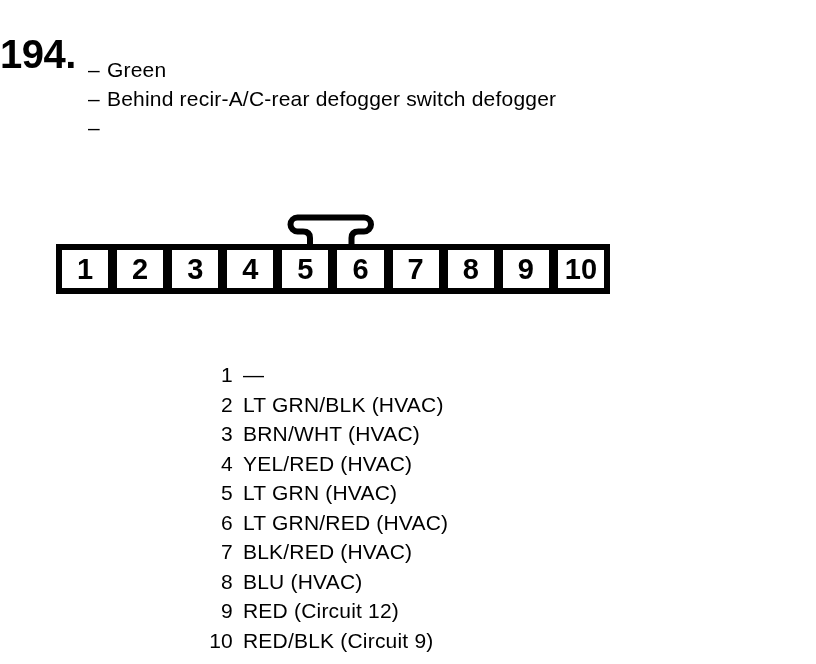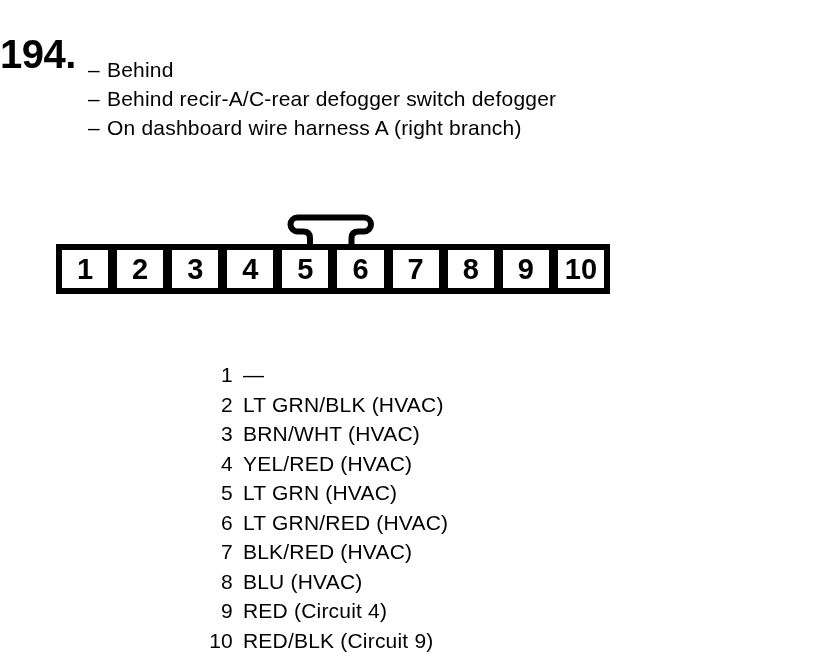--- a/index.html
+++ b/index.html
@@ -84,29 +84,28 @@
 
 <div>
 
   <h1 class="title-row">
     <span class="item-no">194.</span>
   </h1>
 
   <div class="notes">
     <div class="note">
       <span class="dash">–</span>
-      <span>Behind</span>
+      <span>Green</span>
     </div>
     <div class="note">
       <span class="dash">–</span>
       <span>Behind recir-A/C-rear defogger switch defogger</span>
     </div>
     <div class="note">
       <span class="dash">–</span>
-      <span>On dashboard wire harness A (right branch)</span>
     </div>
   </div>
 
   <svg class="tab-svg" width="100" height="40" viewBox="280 210 100 40" xmlns="http://www.w3.org/2000/svg">
     <path d="M 310 250 V 238 Q 310 231.5 303 231.5 L 297.5 231.5 A 7 7 0 0 1 297.5 217.5 L 364 217.5 A 7 7 0 0 1 364 231.5 L 358.5 231.5 Q 351.5 231.5 351.5 238 V 250" fill="#ffffff" stroke="#000000" stroke-width="6" stroke-linejoin="round"></path>
   </svg>
 
   <div class="connector">
     <div class="cell">
         <span>1</span>
@@ -168,21 +167,21 @@
     <div class="pin-row">
       <span class="pin-no">7</span>
       <span class="pin-wire">BLK/RED (HVAC)</span>
     </div>
     <div class="pin-row">
       <span class="pin-no">8</span>
       <span class="pin-wire">BLU (HVAC)</span>
     </div>
     <div class="pin-row">
       <span class="pin-no">9</span>
-      <span class="pin-wire">RED (Circuit 4)</span>
+      <span class="pin-wire">RED (Circuit 12)</span>
     </div>
     <div class="pin-row">
       <span class="pin-no">10</span>
       <span class="pin-wire">RED/BLK (Circuit 9)</span>
     </div>
   </div>
 
 </div>
 
 </body></html>

